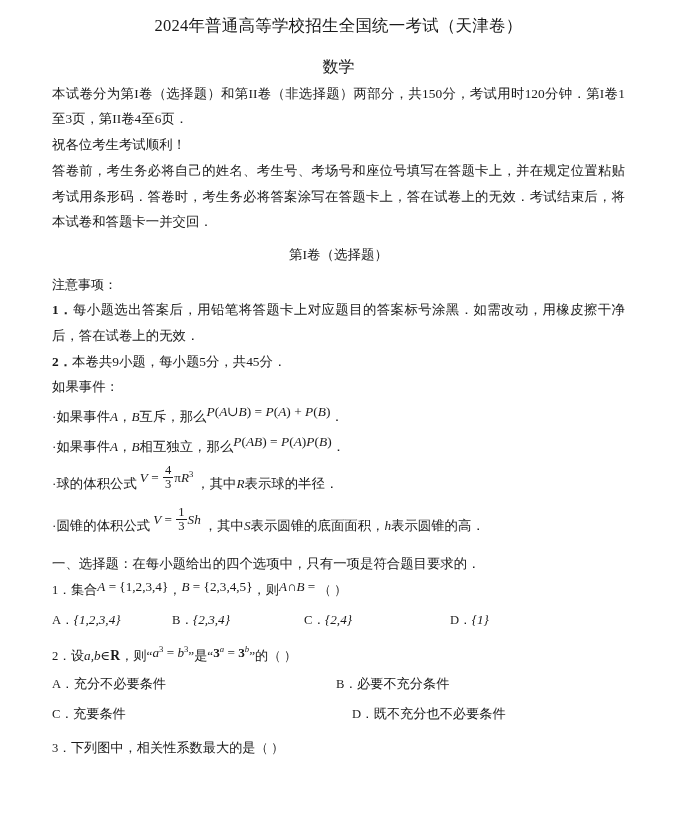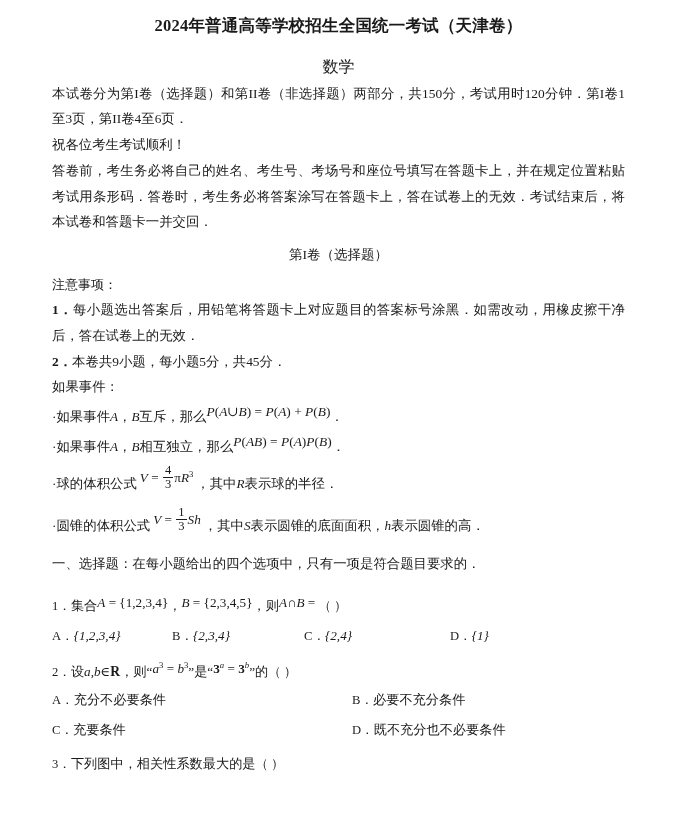--- a/index.html
+++ b/index.html
@@ -20,21 +20,21 @@
     height: 837px;
     padding: 0;
     box-sizing: border-box;
   }
   .wrap {
     padding: 10px 54px 0 52px;
   }
 
   .title {
     text-align: center;
-    font-weight: bold;
+    font-weight: normal;
     font-size: 16.5px;
     letter-spacing: 0.2px;
     margin: 4px 0 16px 0;
     line-height: 1.5;
   }
   .subject {
     text-align: center;
     font-size: 16px;
     margin: 8px 0 2px 0;
     line-height: 1.5;
@@ -184,38 +184,38 @@
   <p class="formula-block" style="margin-top:10px;">
     <span>·球的体积公式</span><span class="fbox m">V<span class="mu"> = </span><span class="frac"><span class="num mu">4</span><span class="den mu">3</span></span><span class="mu">π</span>R<sup class="exn">3</sup></span><span>，其中</span><span class="m">R</span><span>表示球的半径．</span>
   </p>
 
   <p class="formula-block" style="margin-top:14px;">
     <span>·圆锥的体积公式</span><span class="fbox m">V<span class="mu"> = </span><span class="frac"><span class="num mu">1</span><span class="den mu">3</span></span>Sh</span><span>，其中</span><span class="m">S</span><span>表示圆锥的底面面积，</span><span class="m">h</span><span>表示圆锥的高．</span>
   </p>
 
   <p class="body-line" style="margin-top:12px;"><span>一、选择题：在每小题给出的四个选项中，只有一项是符合题目要求的．</span></p>
 
-  <p class="qline" style="margin-top:16px;">
+  <p class="qline" style="margin-top:0;">
     <span class="q-num">1．</span><span>集合</span><span class="raise-sm m"><span>A</span><span class="mu"> = </span><span class="brace">{1,2,3,4}</span></span><span>，</span><span class="raise-sm m"><span>B</span><span class="mu"> = </span><span class="brace">{2,3,4,5}</span></span><span>，则</span><span class="raise-sm m"><span>A∩B</span><span class="mu"> = </span></span><span class="q-num">（    ）</span>
   </p>
 
   <div class="opts">
     <span class="opt" style="left:0px;"><span class="lab">A．</span><span class="set">{1,2,3,4}</span></span>
     <span class="opt" style="left:120px;"><span class="lab">B．</span><span class="set">{2,3,4}</span></span>
     <span class="opt" style="left:252px;"><span class="lab">C．</span><span class="set">{2,4}</span></span>
     <span class="opt" style="left:398px;"><span class="lab">D．</span><span class="set">{1}</span></span>
   </div>
 
   <p class="qline" style="margin-top:10px;">
     <span class="q-num">2．</span><span>设</span><span class="m">a,b</span><span>∈</span><span class="b" style="font-size:13.6px;">R</span><span>，则“</span><span class="raise-sm m">a<sup class="exn">3</sup><span class="mu"> = </span>b<sup class="exn">3</sup></span><span>”是“</span><span class="raise-sm"><span class="b">3</span><sup class="ex">a</sup><span> = </span><span class="b">3</span><sup class="ex">b</sup></span><span>”的</span><span class="q-num">（    ）</span>
   </p>
 
   <div class="opts2">
     <span class="opt" style="left:0px;"><span class="lab">A．</span><span>充分不必要条件</span></span>
-    <span class="opt" style="left:300px;"><span class="lab">B．</span><span>必要不充分条件</span></span>
+    <span class="opt" style="left:284px;"><span class="lab">B．</span><span>必要不充分条件</span></span>
   </div>
 
   <div class="opts2">
     <span class="opt" style="left:0px;"><span class="lab">C．</span><span>充要条件</span></span>
     <span class="opt" style="left:300px;"><span class="lab">D．</span><span>既不充分也不必要条件</span></span>
   </div>
 
   <p class="qline" style="margin-top:6px;font-family:Liberation Serif, serif;">
     <span class="q-num">3．</span><span>下列图中，相关性系数最大的是</span><span class="q-num">（    ）</span>
   </p>

